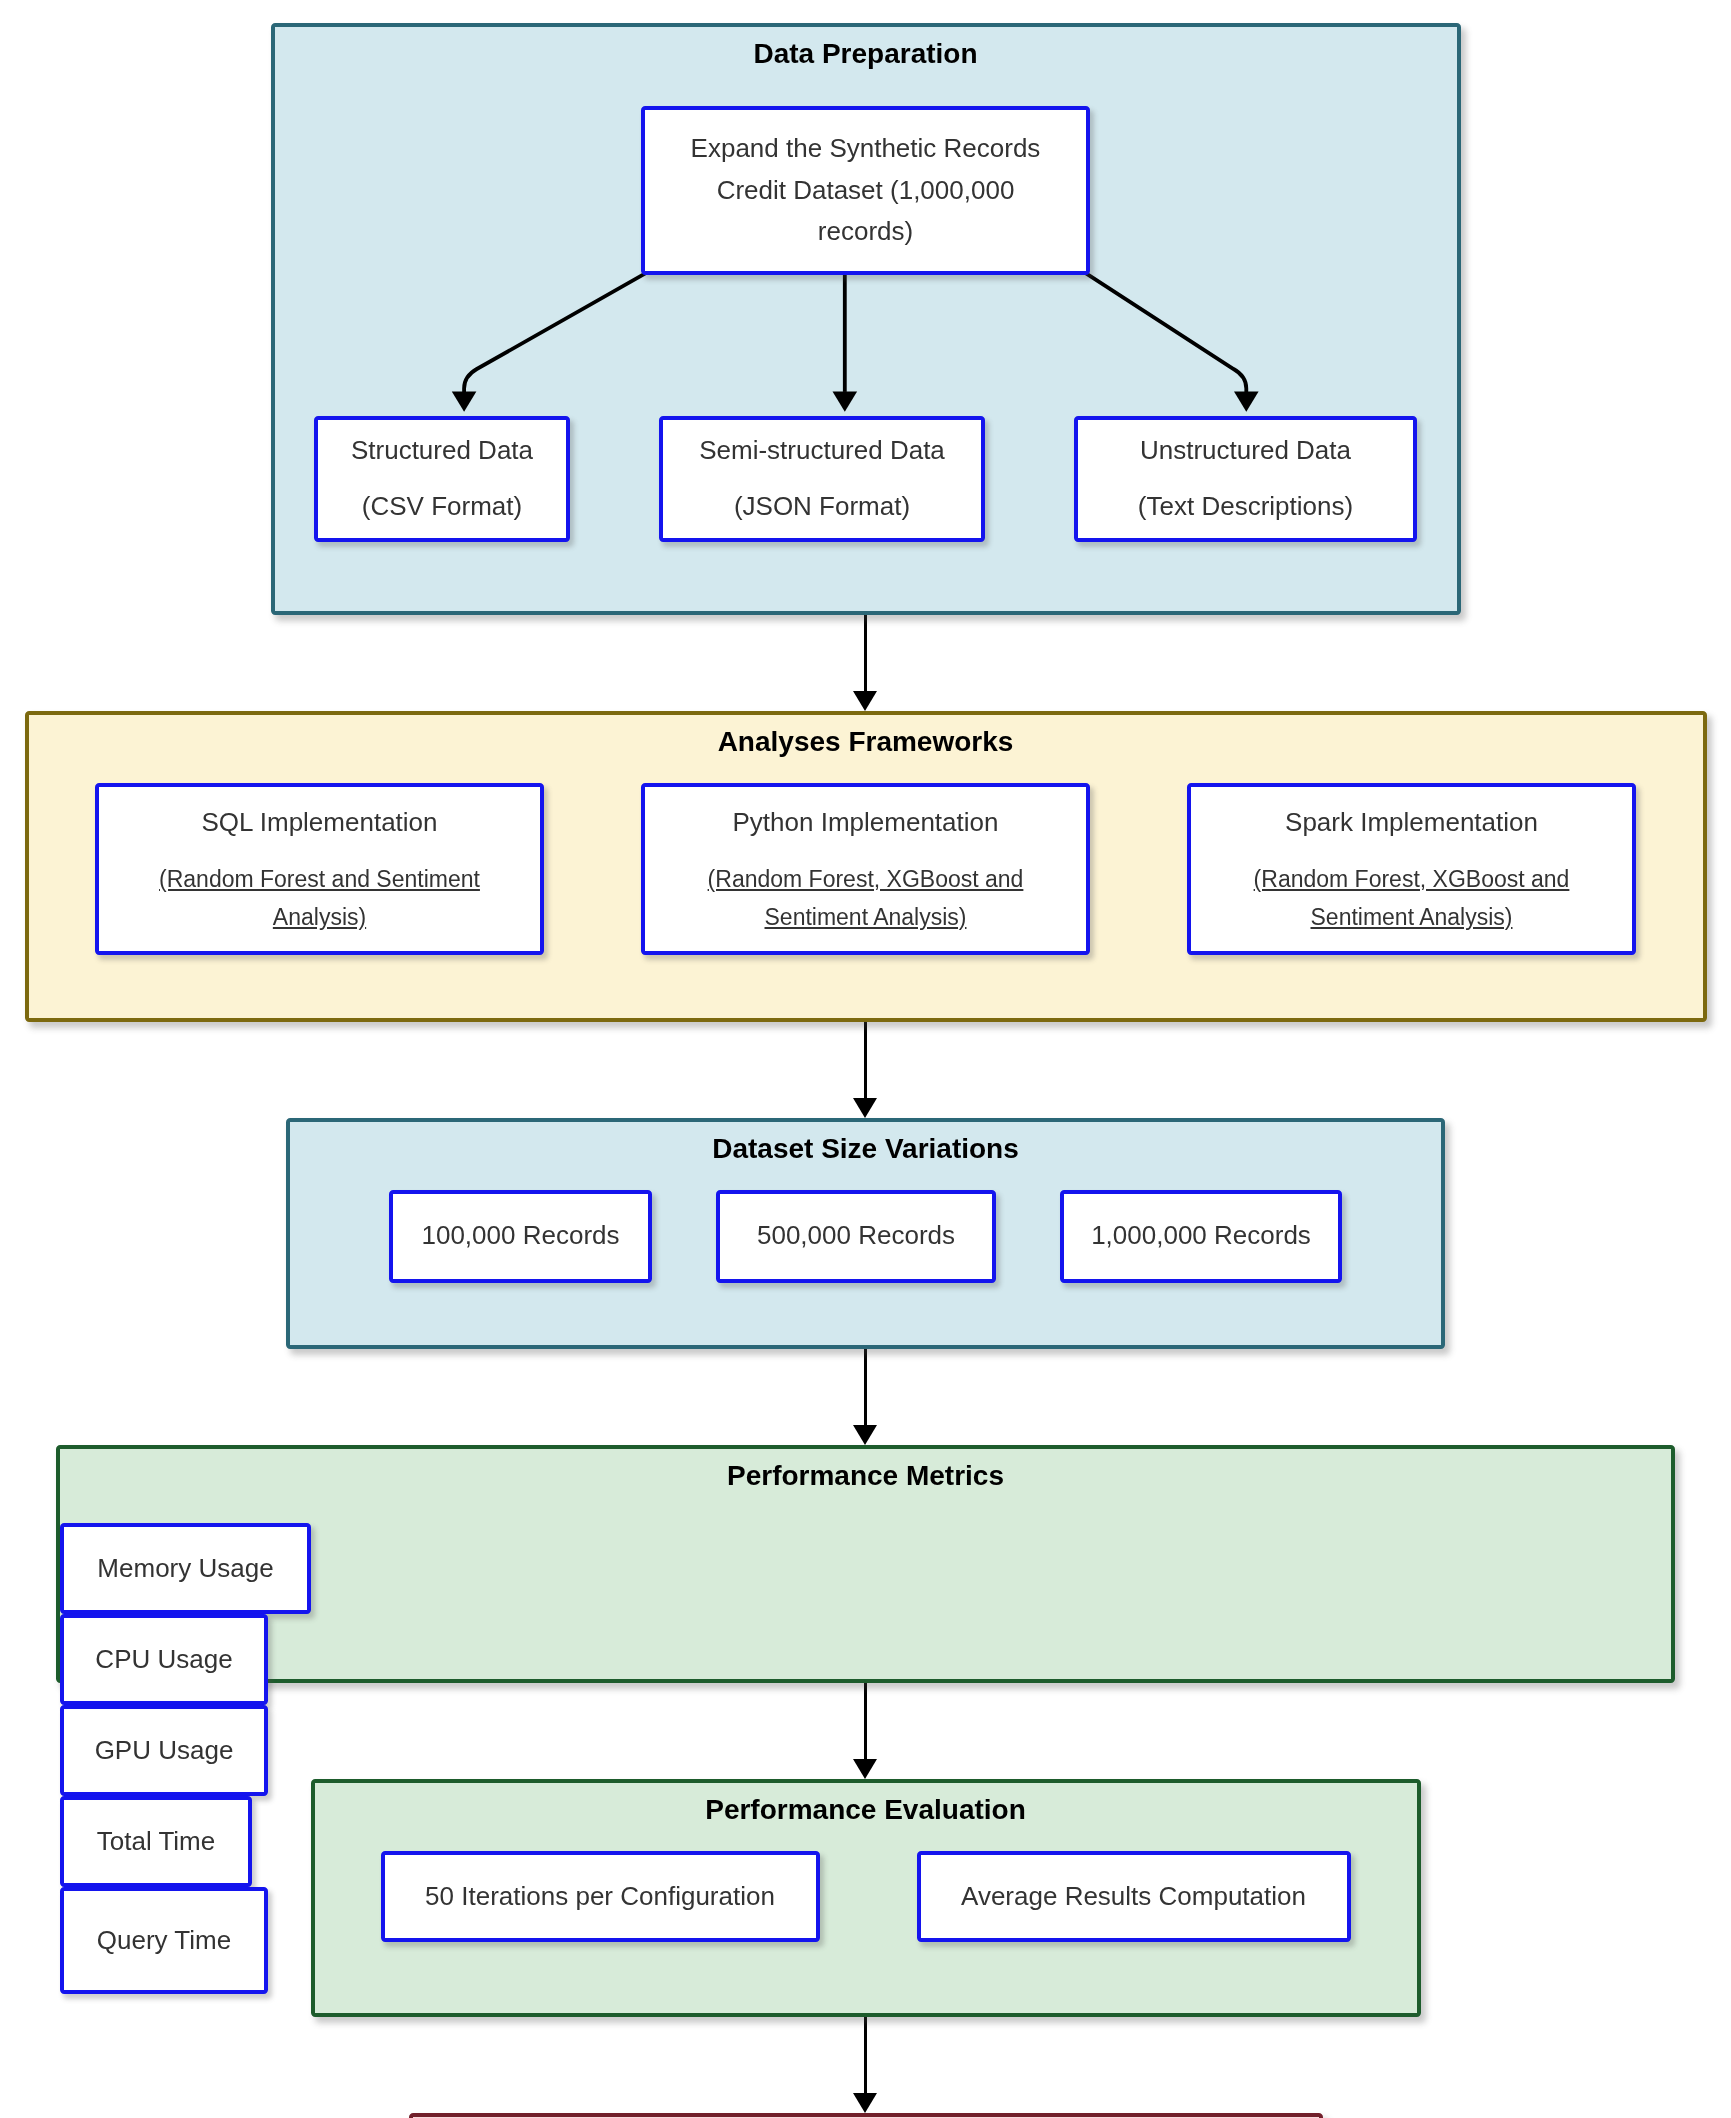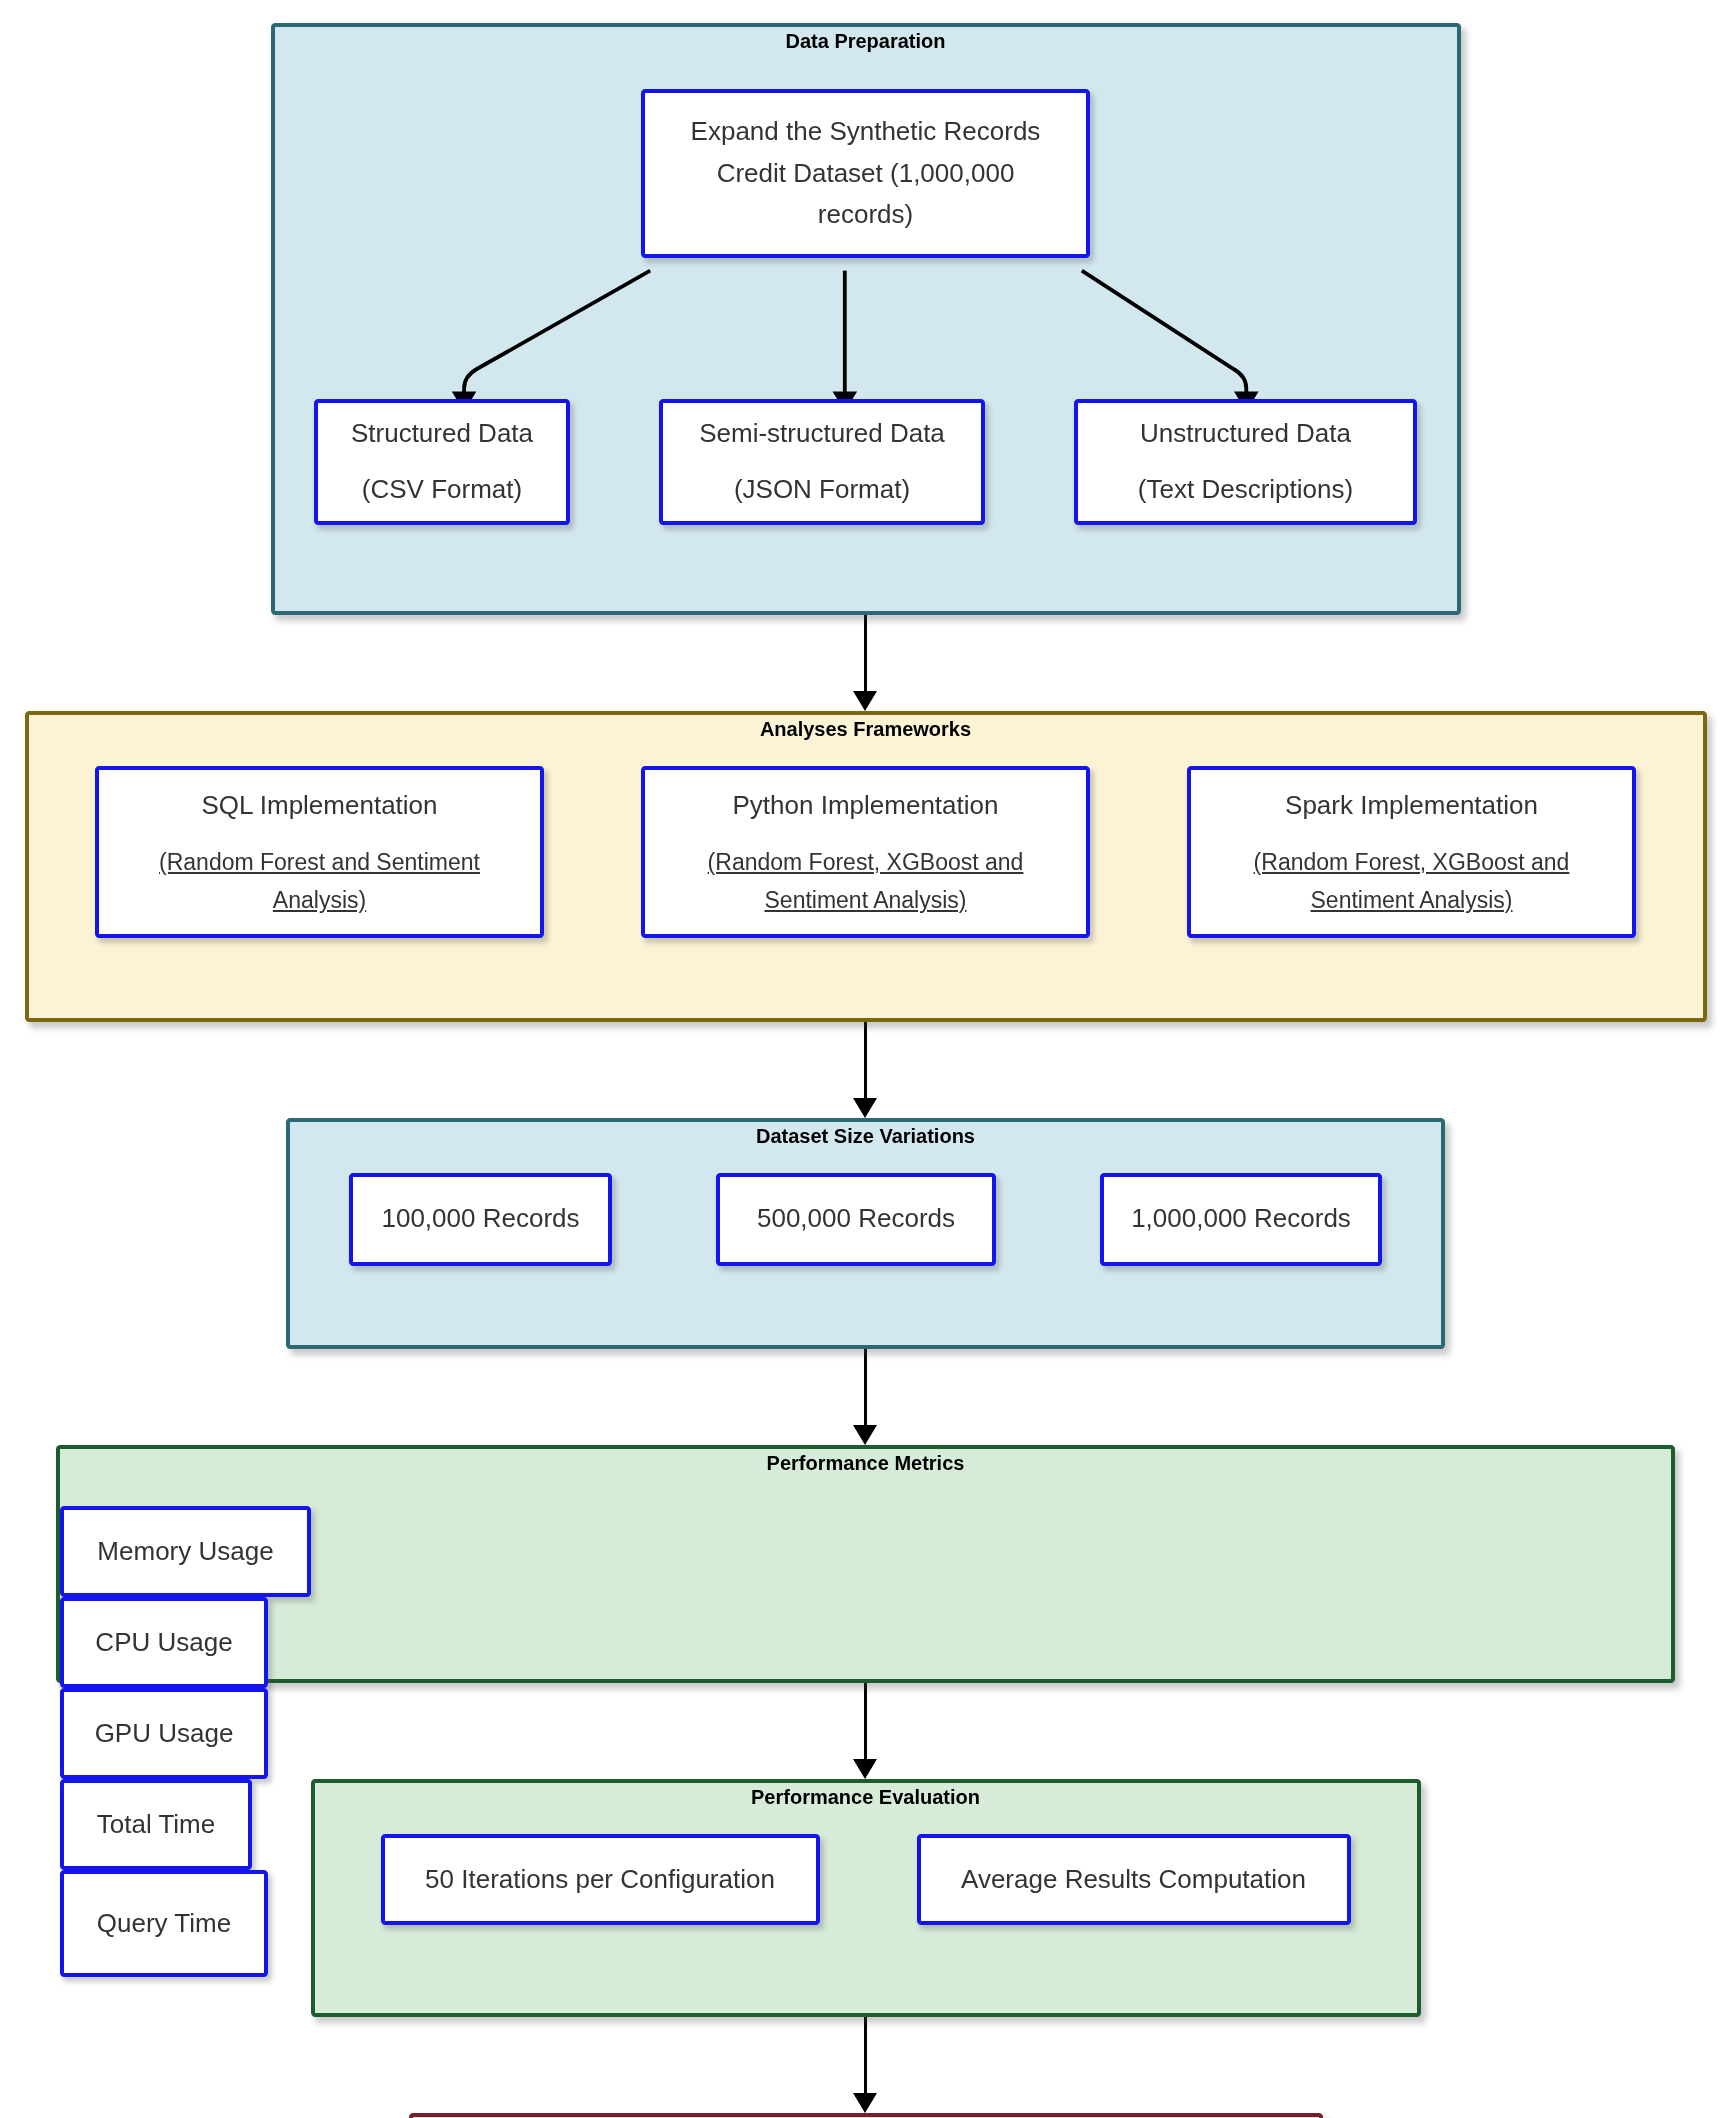--- a/index.html
+++ b/index.html
@@ -27,23 +27,23 @@
     position:relative;
     border-radius:4.2px;
     box-shadow:4.2px 5.1px 6.8px rgba(80,80,80,0.30);
   }
   .sec-blue  {background:var(--blue-section-fill);  border:4.2px solid var(--blue-section-border);}
   .sec-yellow{background:var(--yellow-section-fill);border:4.2px solid var(--yellow-section-border);}
   .sec-green {background:var(--green-section-fill); border:4.2px solid var(--green-section-border);}
   .sec-pink  {background:var(--pink-section-fill);  border:4.2px solid var(--pink-section-border);}
 
   .sec-title{
-    margin:3px 0 0;
+    margin:11px 0 0;
     text-align:center;
-    font-size:20px;
+    font-size:28px;
     font-weight:bold;
     color:var(--title-text);
     position:relative;
     z-index:2;
   }
 
   .row{display:flex;justify-content:center;position:relative;z-index:1;}
 
   .node{
     background:var(--node-fill);
@@ -87,21 +87,21 @@
   }
 
   
   .sec-s2{width:1682px;height:311px;}
   .row-s2{margin-top:25.4px;gap:97px;}
   .node-s2{width:449px;height:172px;padding:0 21px;}
   .node-s2 .node-sublabel{margin-top:17px;}
 
   
   .sec-s3{width:1159px;height:231px;}
-  .row-s3{margin-top:24.6px;gap:104px;}
+  .row-s3{margin-top:24.6px;gap:64px;}
   .node-s3a{width:263px;height:93px;}
   .node-s3b{width:280px;height:93px;}
   .node-s3c{width:282px;height:93px;}
 
   
   .sec-s4{width:1619px;height:238px;}
   .row-s4{margin-top:31px;flex-direction:column;}
   .node-s4a{width:251px;height:91px;}
   .node-s4b{width:208px;height:91px;}
   .node-s4c{width:208px;height:91px;}

